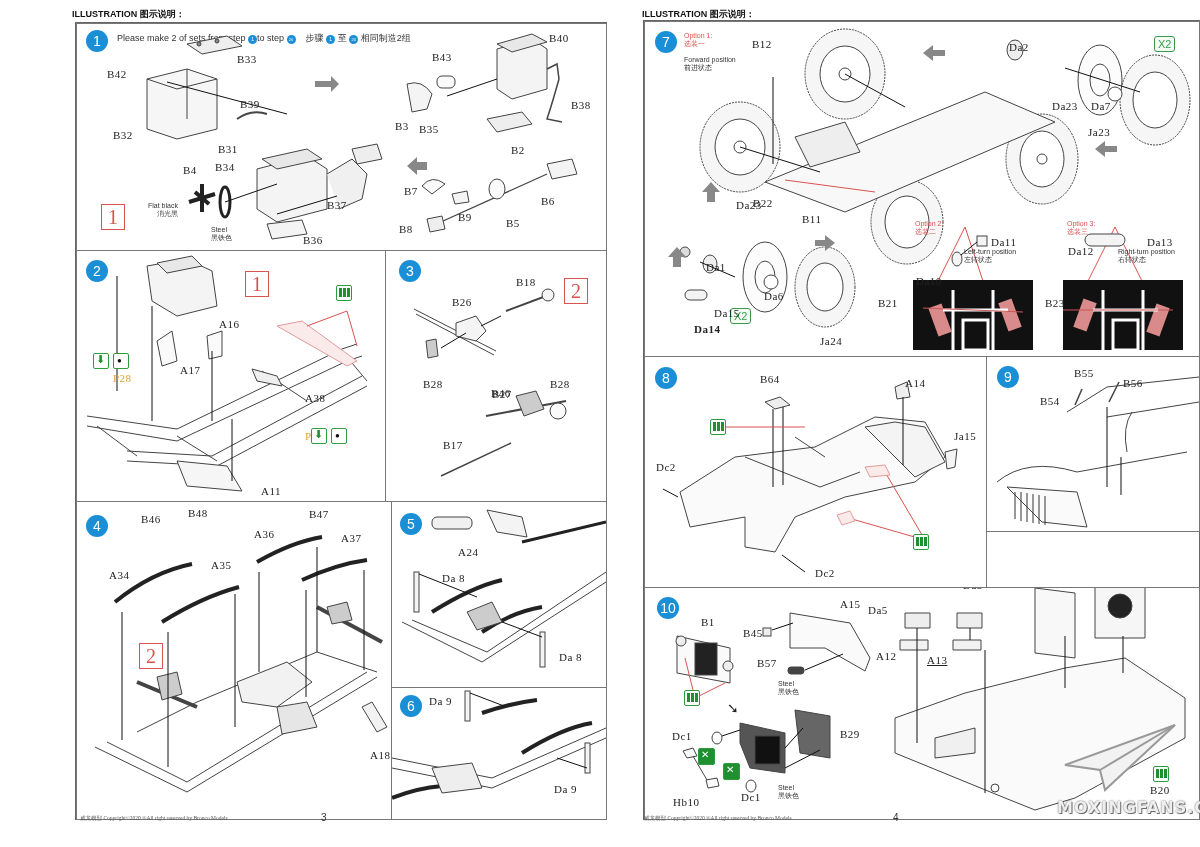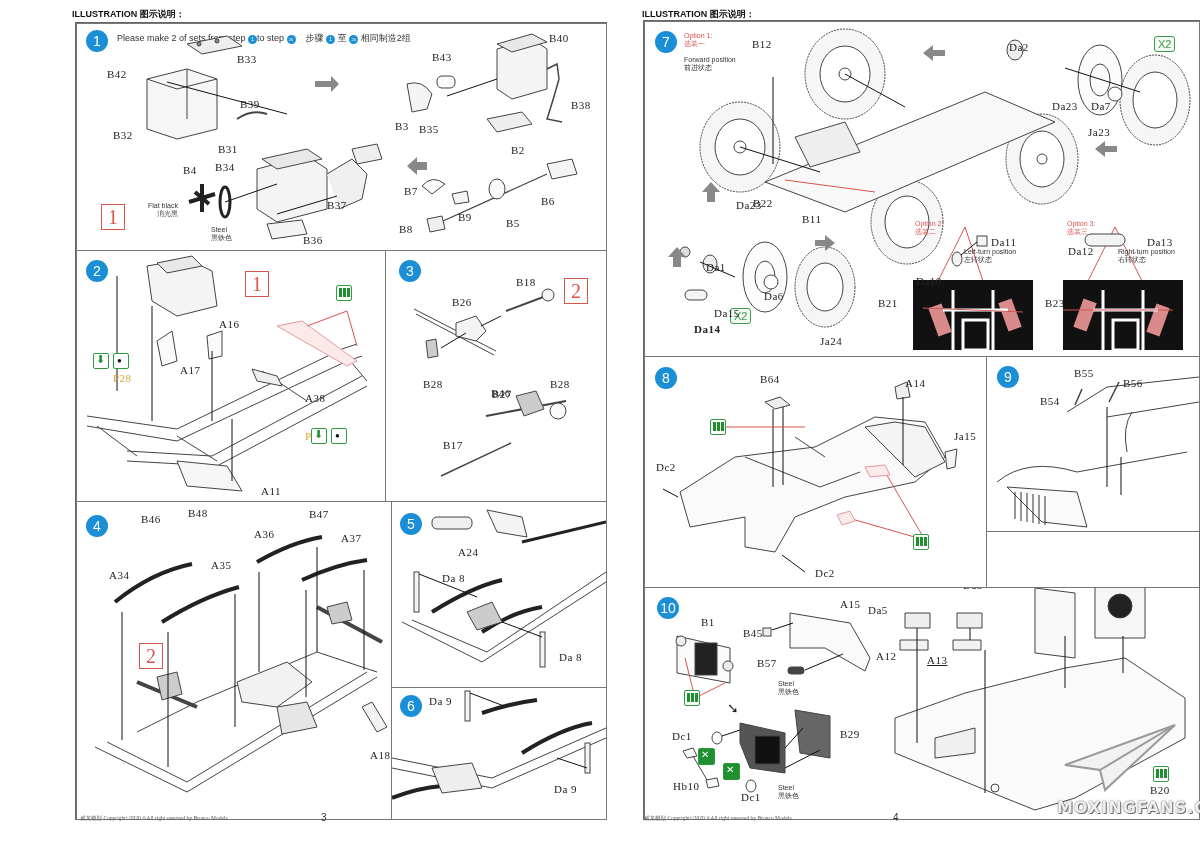--- a/index.html
+++ b/index.html
@@ -529,21 +529,21 @@
         <div class="bar" style="left:6px"></div>
         <div class="bar" style="left:10px"></div>
       </div>
 
     <div class="lbl" style="left:56px; top:28px;">B1</div>
     <div class="lbl" style="left:195px; top:10px;">A15</div>
     <div class="lbl" style="left:98px; top:39px;">B45</div>
     <div class="lbl" style="left:112px; top:69px;">B57</div>
     <div class="lbl" style="left:195px; top:140px;">B29</div>
     <div class="lbl" style="left:27px; top:142px;">Dc1</div>
-    <div class="lbl" style="left:28px; top:192px;">Hb10</div>
+    <div class="lbl" style="left:28px; top:208px;">Hb10</div>
     <div class="lbl" style="left:96px; top:203px;">Dc1</div>
     <div class="lbl" style="left:223px; top:16px;">Da5</div>
     <div class="lbl" style="left:318px; top:-9px;">Da5</div>
     <div class="lbl" style="left:231px; top:62px;">A12</div>
     <div class="lbl" style="left:282px; top:66px;text-decoration:underline;">A13</div>
     <div class="lbl" style="left:505px; top:196px;">B20</div>
     <div class="small" style="left:133px; top:92px;">
       <div>Steel</div>
         <div>黑铁色</div>
     </div>

